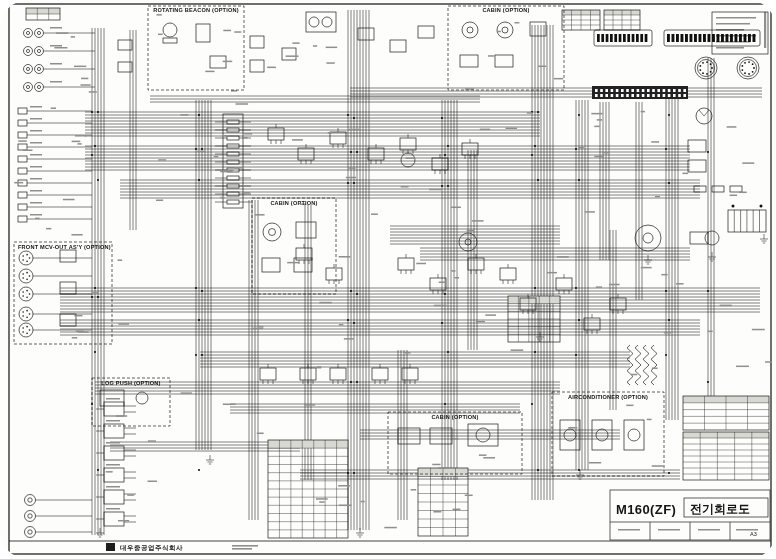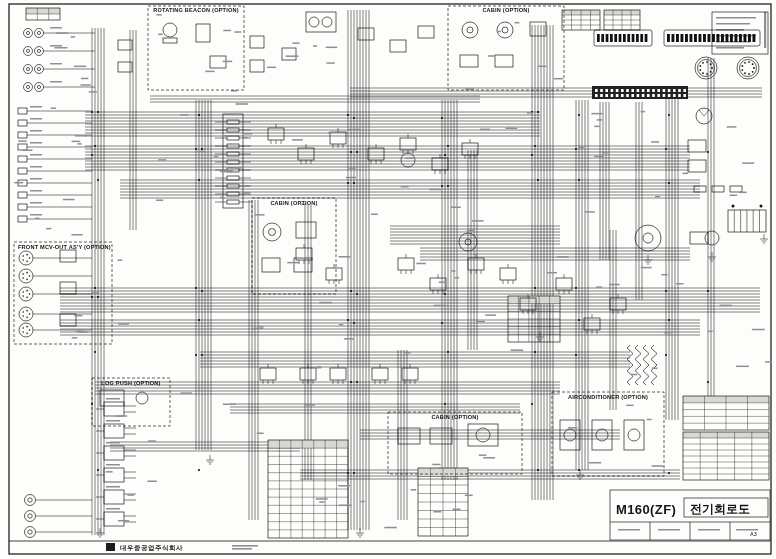--- a/index.html
+++ b/index.html
@@ -1,16 +1,16 @@
 <!DOCTYPE html>
 <html><head>
 <meta charset="utf-8">
 <style>
   html,body{margin:0;padding:0;background:#ffffff;}
-  .sheet{position:relative;width:776px;height:559px;background:#fdfdfb;font-family:"Liberation Sans",sans-serif;overflow:hidden;}
+  .sheet{position:relative;width:776px;height:559px;background:#fdfdfb;font-family:"Liberation Sans",sans-serif;overflow:hidden;border-radius:28px;}
   svg{position:absolute;left:0;top:0;}
   text{font-family:"Liberation Sans",sans-serif;fill:#151515;}
   .sec-label{font-size:5.6px;font-weight:bold;letter-spacing:.2px;}
   .title-model{font-size:13px;font-weight:bold;letter-spacing:.4px;}
   .title-doc{font-size:12px;font-weight:bold;}
   .footer-co{font-size:6.5px;font-weight:bold;letter-spacing:.5px;}
   .sheet-label{font-size:5.5px;}
   .dashed{fill:none;stroke:#1c1c1c;stroke-width:.7;stroke-dasharray:3 2;}
   .thin{fill:none;stroke:#1c1c1c;stroke-width:.7;}
   .frame{fill:none;stroke:#111;stroke-width:1.2;}

